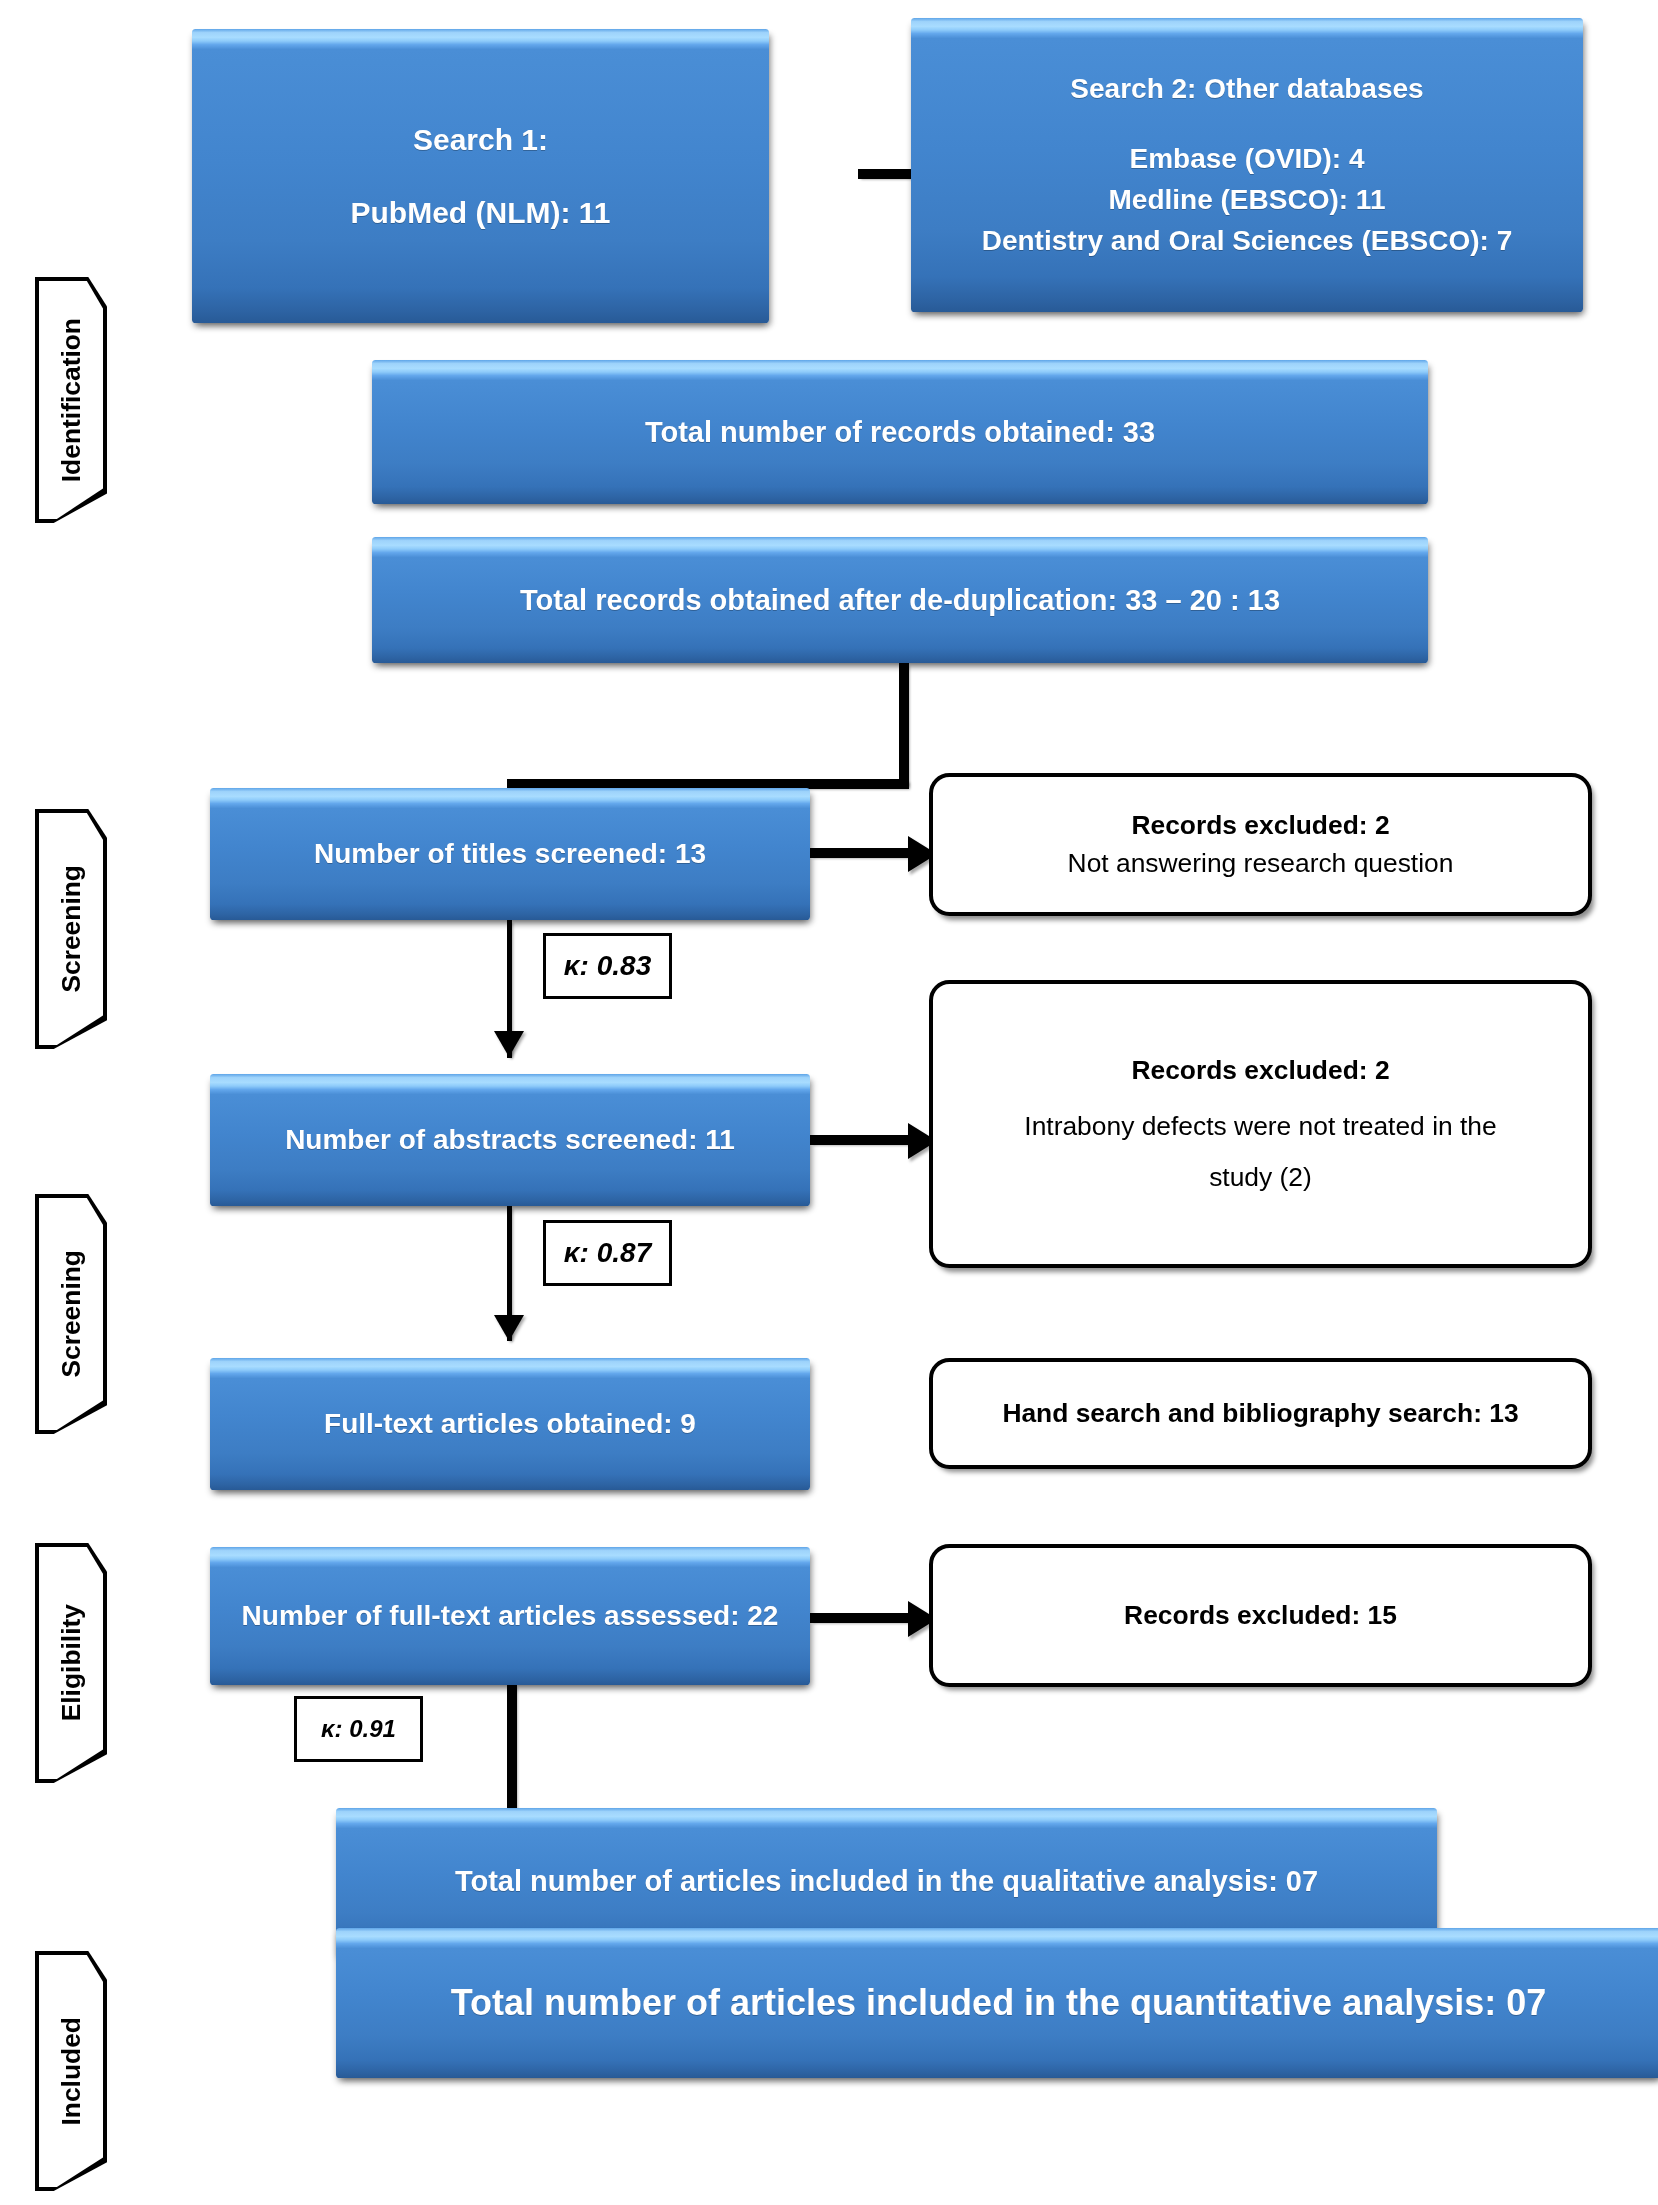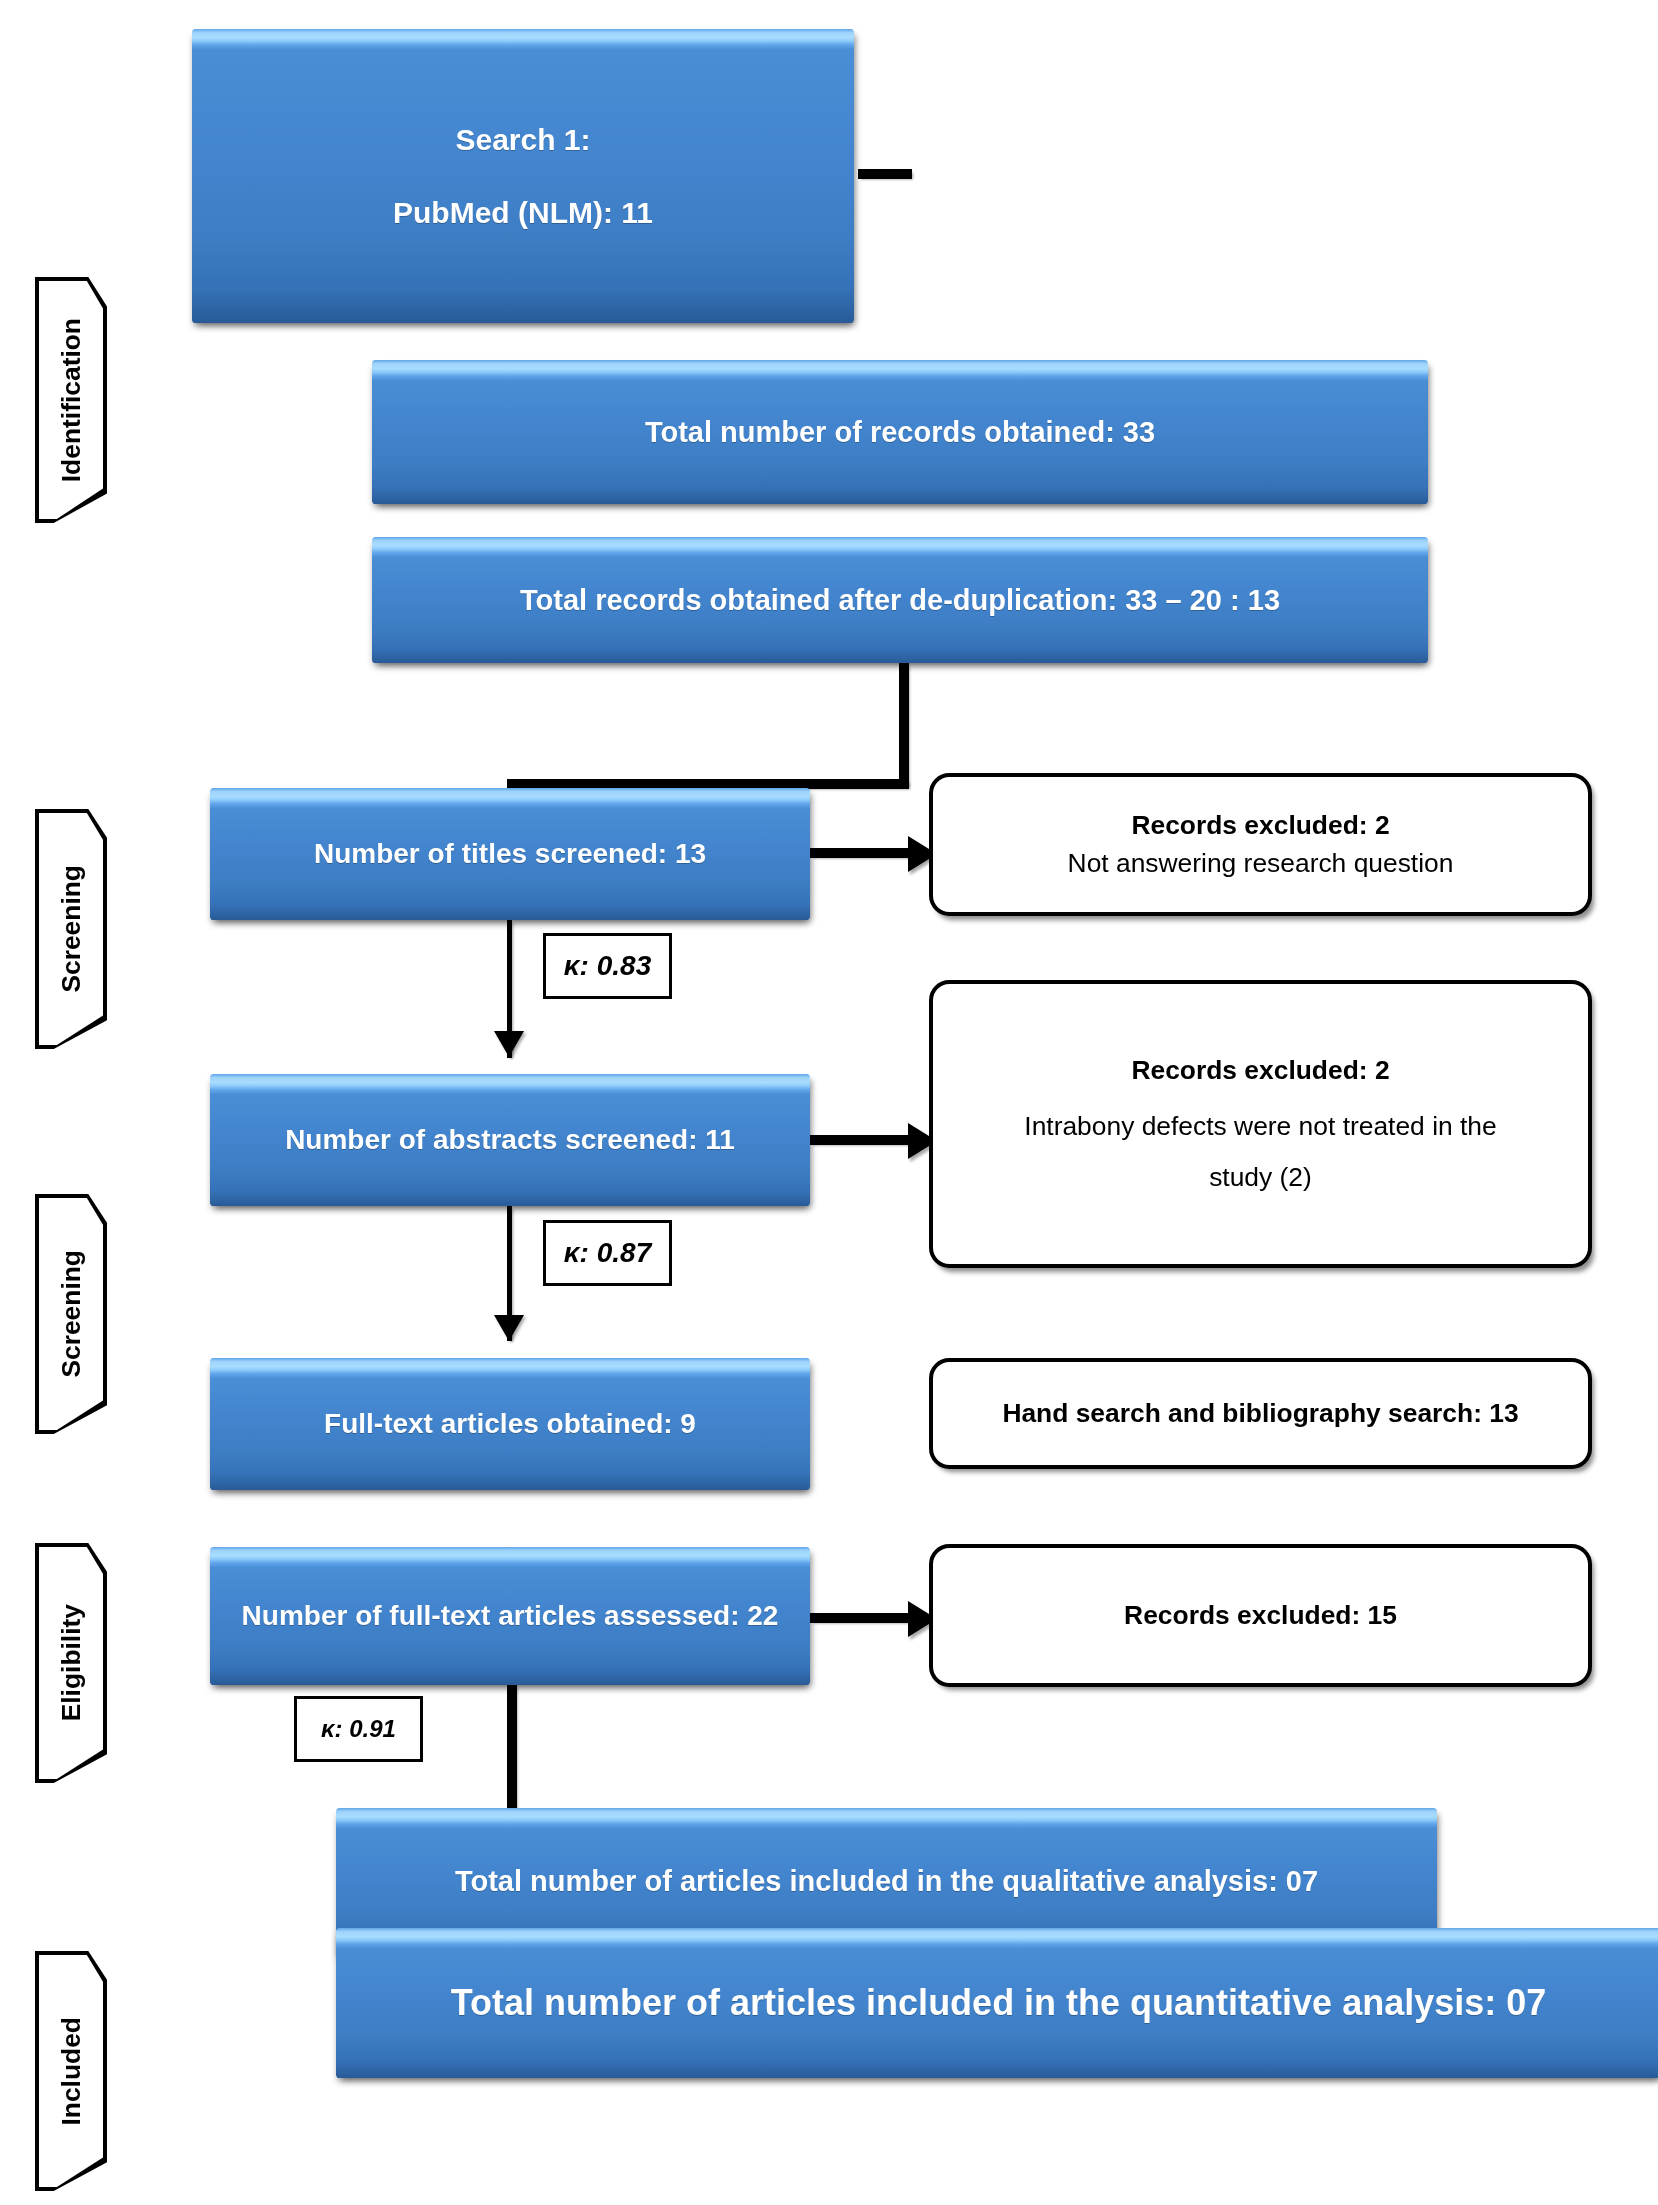--- a/index.html
+++ b/index.html
@@ -130,30 +130,39 @@
         <span class="lbl" style="font-size:26.4px;">Eligibility</span>
       </div>
   </div>
 
   <div class="stage" style="left:35px;top:1951px;width:72px;height:240px;">
     <div class="face">
         <span class="lbl" style="font-size:26.4px;">Included</span>
       </div>
   </div>
 
-  <div class="bbox" style="left:192px;top:29px;width:662px;height:294px;font-size:30px;">
+  <div class="bbox" style="left:192px;top:29px;width:577px;height:294px;font-size:30px;">
     <div class="inner">
       <div>Search 1:</div>
       <div style="height:29px"></div>
       <div>PubMed (NLM): 11</div>
     </div>
   </div>
 
   <div class="hline thick" style="left:858px;top:169px;width:54px;"></div>
 
+  <div class="bbox" style="left:911px;top:18px;width:672px;height:294px;font-size:28px;">
+    <div class="inner">
+      <div>Search 2: Other databases</div>
+      <div style="height:30px"></div>
+      <div>Embase (OVID): 4</div>
+      <div>Medline (EBSCO): 11</div>
+      <div>Dentistry and Oral Sciences (EBSCO): 7</div>
+    </div>
+  </div>
 
   <div class="bbox" style="left:372px;top:360px;width:1056px;height:144px;font-size:29px;">
     <div class="inner"><span>Total number of records obtained: 33</span></div>
   </div>
 
   <div class="bbox" style="left:372px;top:537px;width:1056px;height:126px;font-size:29px;">
     <div class="inner"><span>Total records obtained after de-duplication: 33 – 20 : 13</span></div>
   </div>
 
   <div class="vline" style="left:899px;top:663px;width:10.2px;height:123px;"></div>

